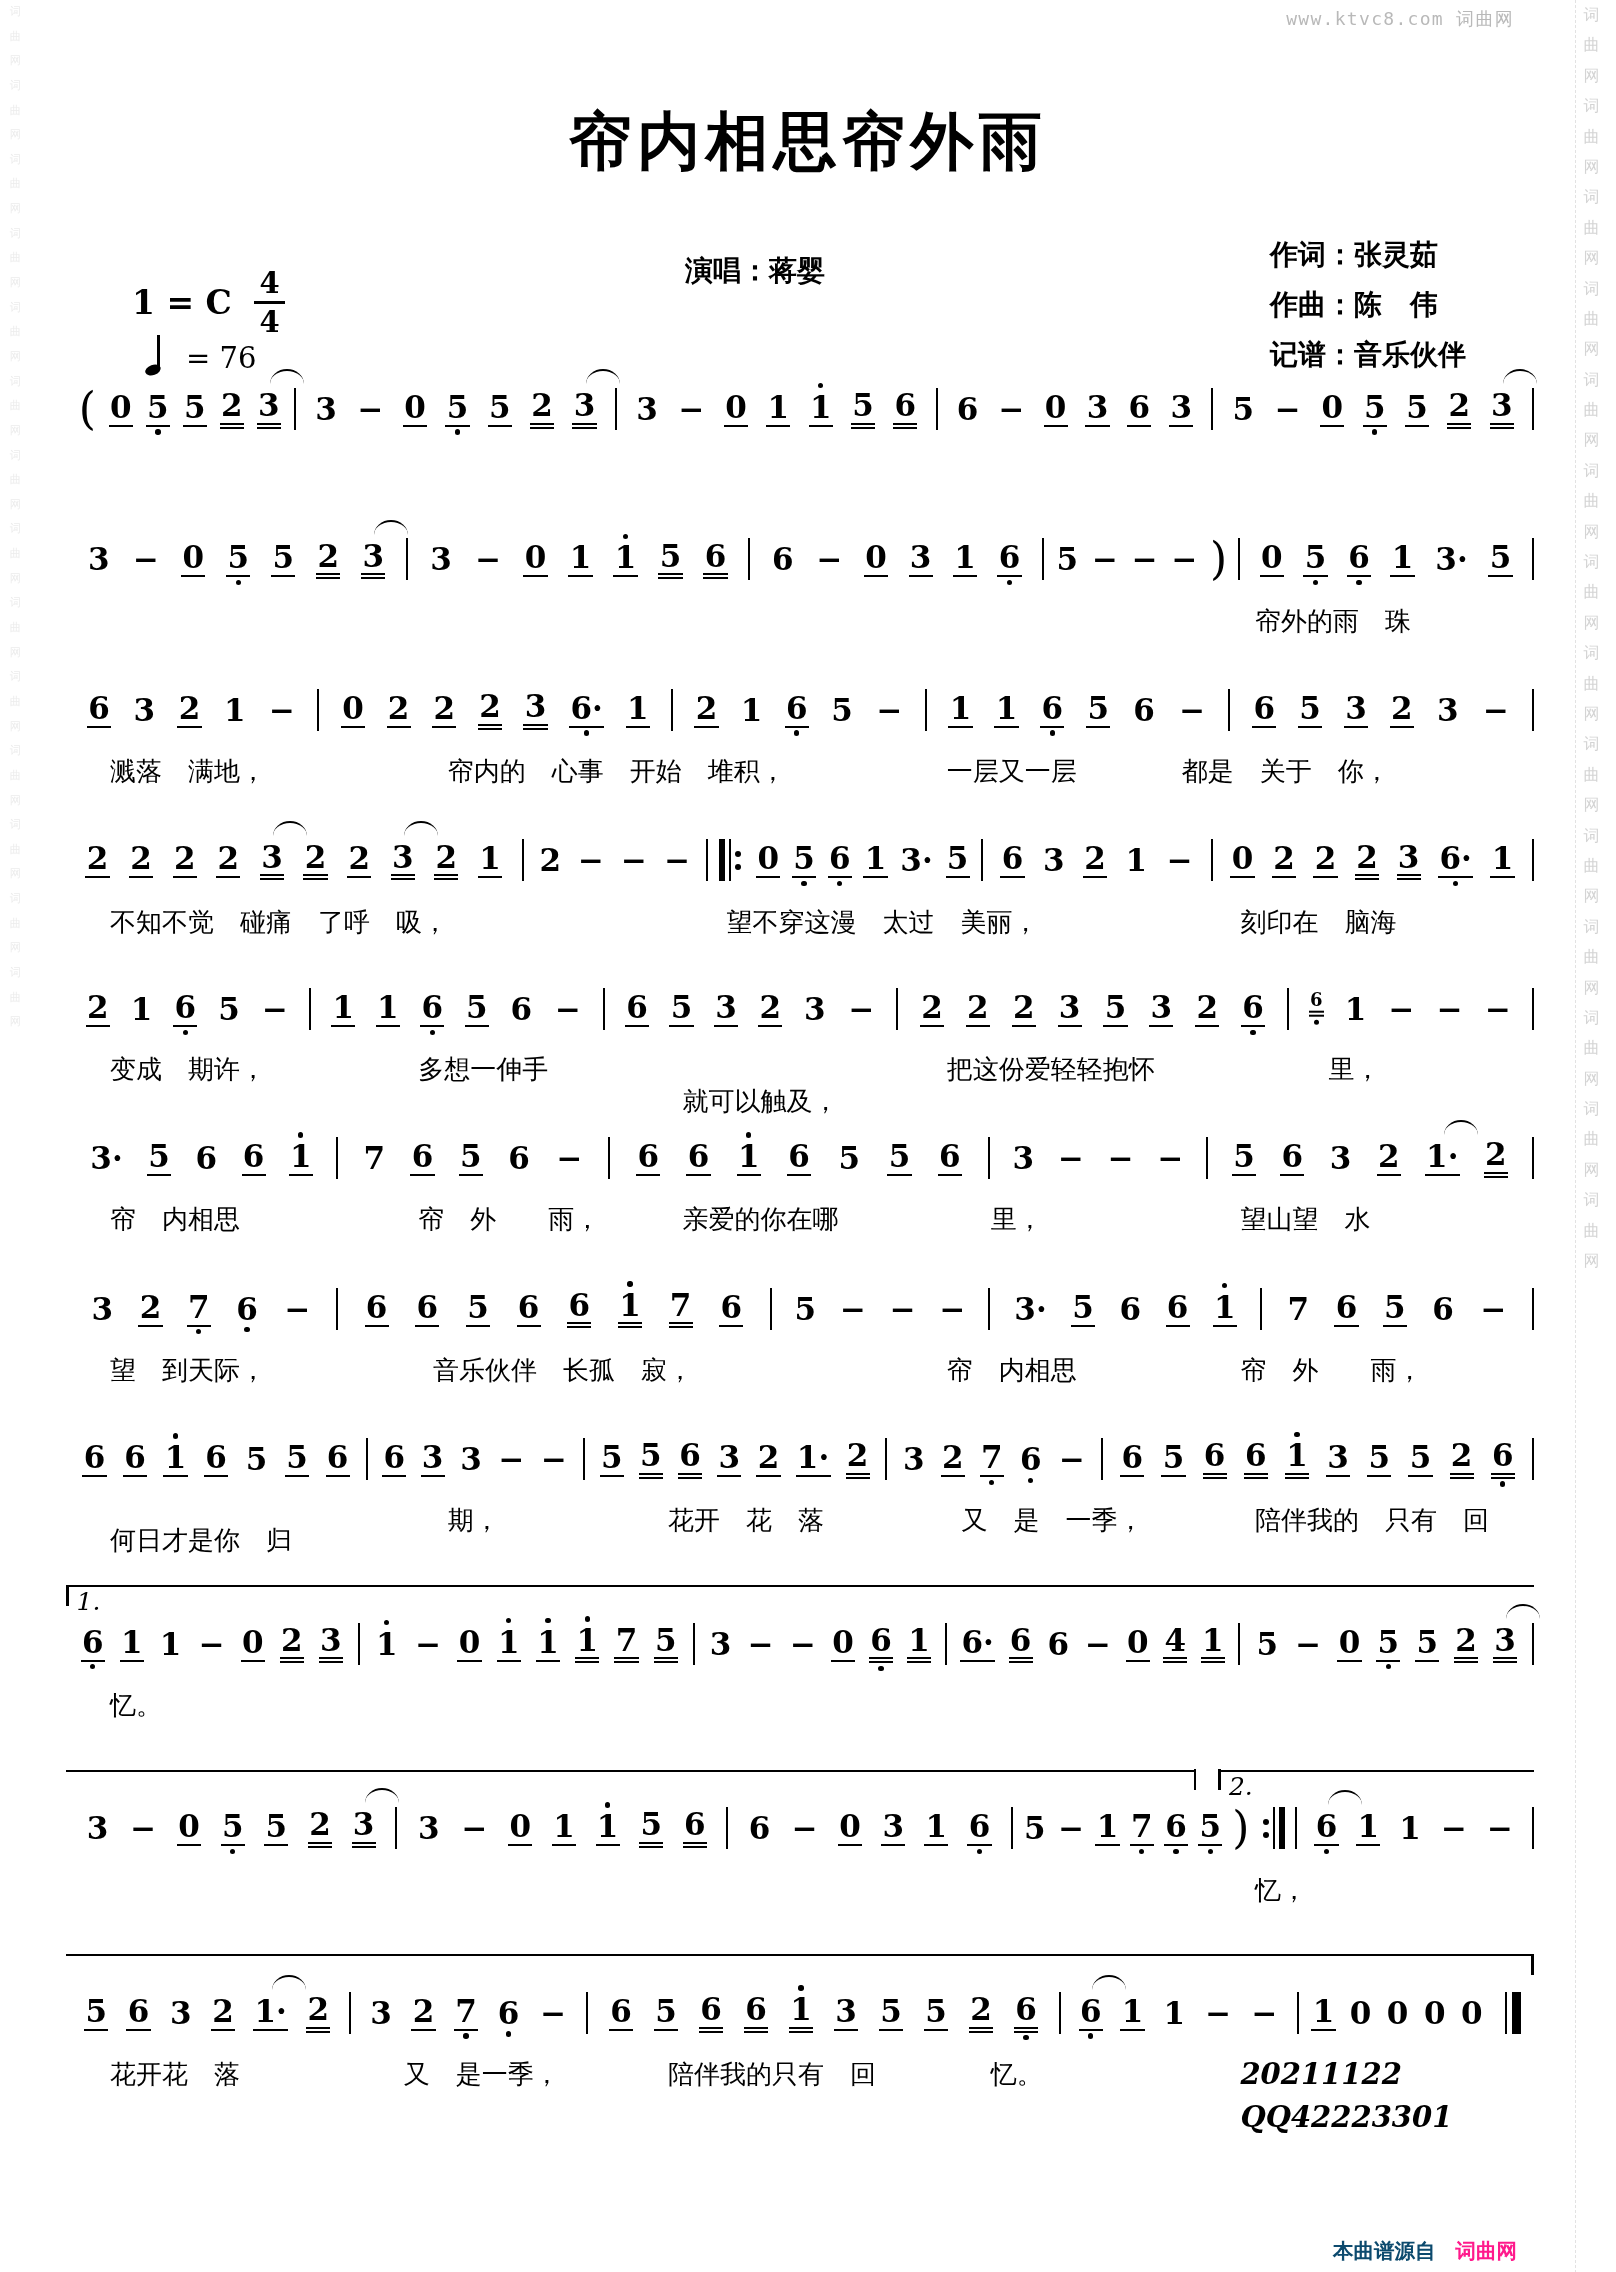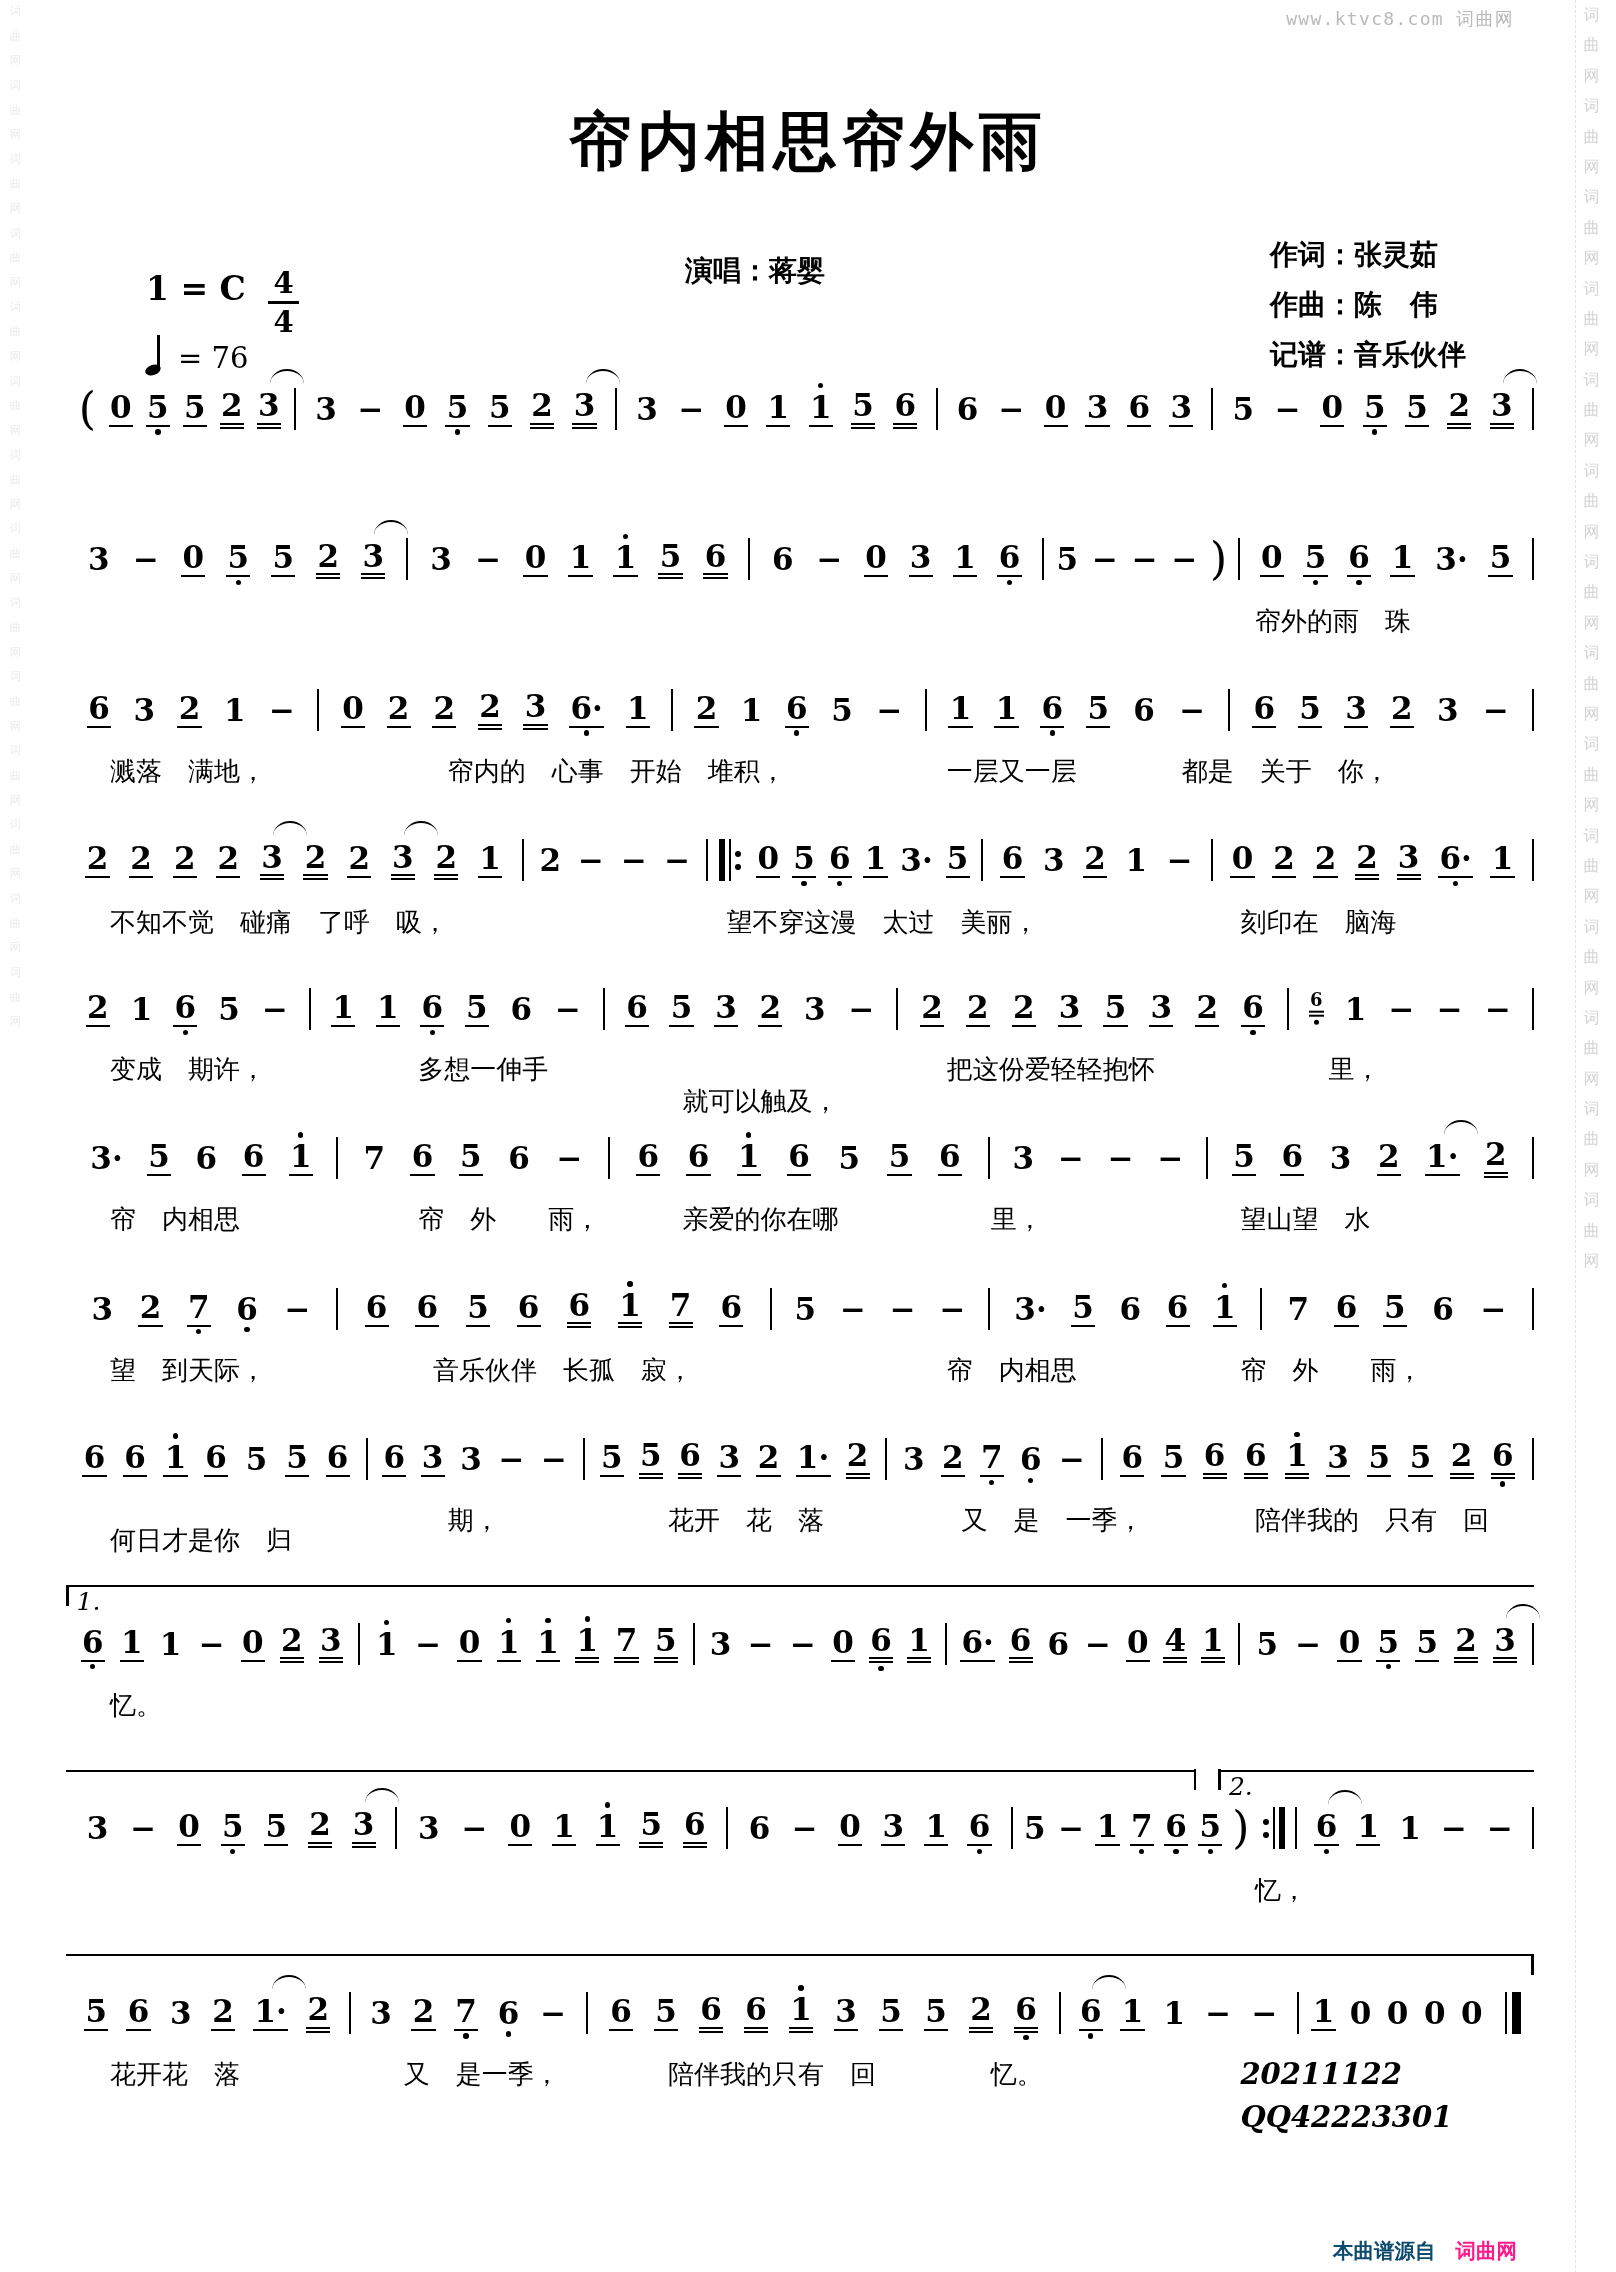--- a/index.html
+++ b/index.html
@@ -10,26 +10,26 @@
   .side-col{position:absolute;top:0;bottom:0;width:20px;word-break:break-all;white-space:normal;
             color:#d4d4d4;font-size:16px;line-height:1.9;text-align:center}
   .side-right{right:14.5px;border-left:1.3px dashed #e2e2e2;padding-left:5.3px}
   .side-left{left:5.3px;color:#ececec;font-size:11.2px;line-height:2.2}
   
   .title{position:absolute;top:99px;left:0;right:0;text-align:center;font-size:63px;font-weight:bold;
          font-family:"DejaVu Serif",serif;letter-spacing:5.3px}
   .singer{position:absolute;top:252px;left:0;right:106px;text-align:center;font-size:28px;font-weight:bold}
   .credits{position:absolute;top:230px;left:1270px;font-size:28px;font-weight:bold;line-height:50px}
   .credits div{white-space:nowrap}
-  .keyrow{position:absolute;top:269px;left:146px;display:flex;align-items:flex-start;gap:22.4px;font-weight:bold}
+  .keyrow{position:absolute;top:269px;left:132px;display:flex;align-items:center;gap:22.4px;font-weight:bold}
   .key{font-size:33px;font-family:"DejaVu Serif",serif}
   .timesig{display:flex;flex-direction:column;align-items:center;font-size:29px;line-height:1;font-family:"DejaVu Serif",serif;font-weight:bold}
   .timesig .top{border-bottom:3.3px solid #000;padding:0 5.3px 3.3px}
   .timesig .bot{padding-top:3.3px}
-  .temporow{position:absolute;top:335px;left:145px;display:flex;align-items:flex-end;gap:16px;
+  .temporow{position:absolute;top:335px;left:145px;display:flex;align-items:flex-end;gap:24px;
             font-size:29px;font-family:"DejaVu Serif",serif}
   .qnote{position:relative;display:inline-block;width:17px;height:40px}
   .qnote:after{content:"";position:absolute;right:2px;top:0;bottom:6px;width:2.6px;background:#000}
   .qhead{position:absolute;bottom:0;left:0;width:16px;height:10px;background:#000;border-radius:50%;transform:rotate(-20deg)}
   
   .score{position:absolute;top:379px;left:66px;right:82px}
   .system{position:relative;margin-bottom:26px}
   .system.has-volta{padding-top:34px}
   .notes{display:flex;align-items:center}
   .measure{position:relative;display:flex;align-items:center;justify-content:space-evenly;flex-basis:0;min-width:0}

